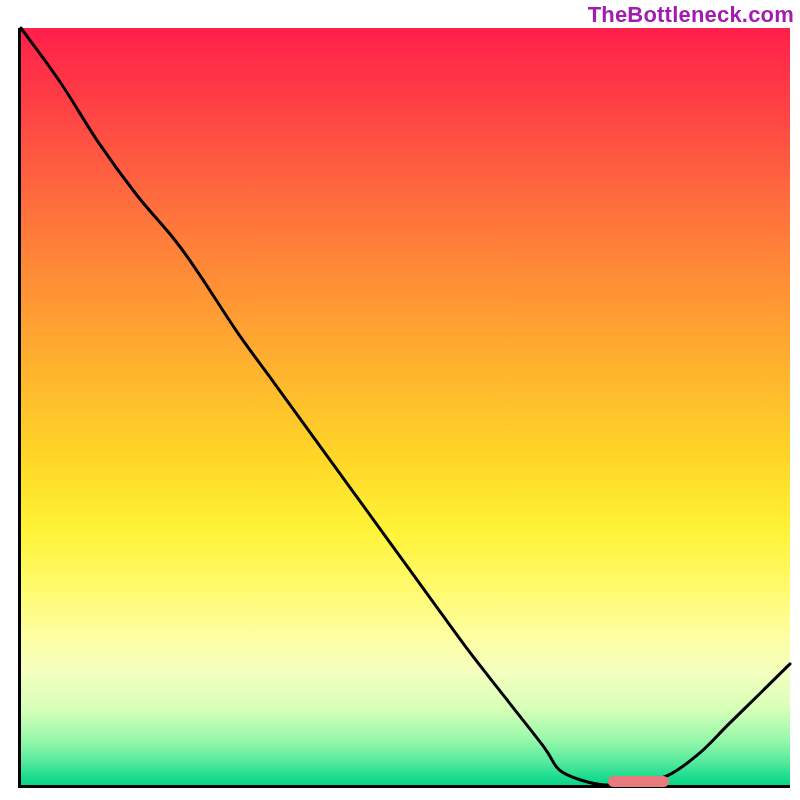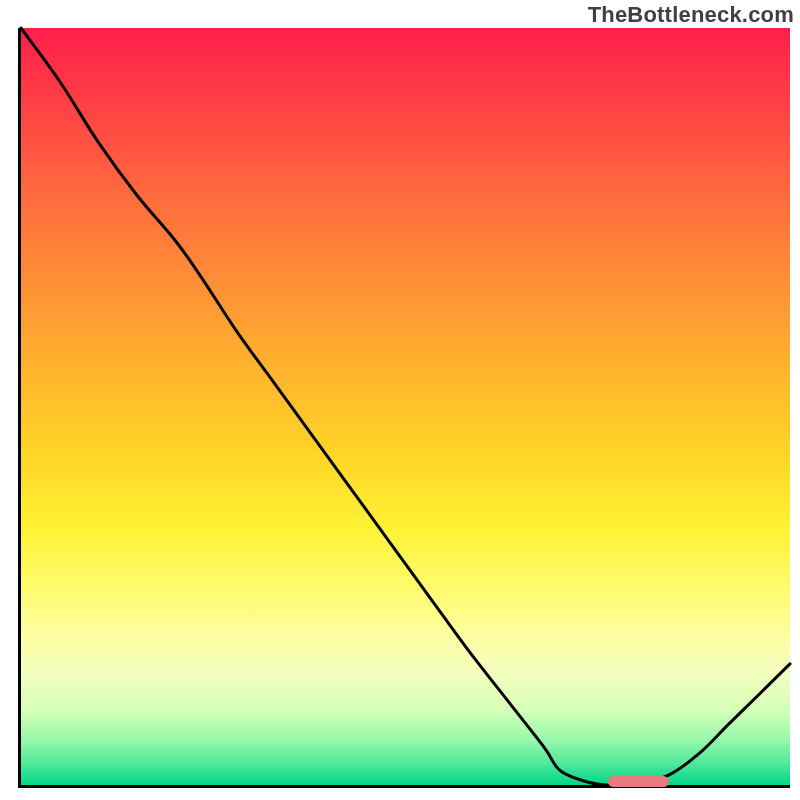--- a/index.html
+++ b/index.html
@@ -9,21 +9,21 @@
     width: 800px;
     height: 800px;
     background: #ffffff;
   }
   .attribution {
     position: absolute;
     top: 2px;
     right: 6px;
     font-family: Arial, Helvetica, sans-serif;
     font-size: 22px;
-    color: #404040;
+    color: #a21caf;
     font-weight: 600;
     letter-spacing: 0.2px;
   }
   .plot-frame {
     position: absolute;
     left: 18px;
     top: 28px;
     width: 772px;
     height: 760px;
     border-left: 3px solid #000;

